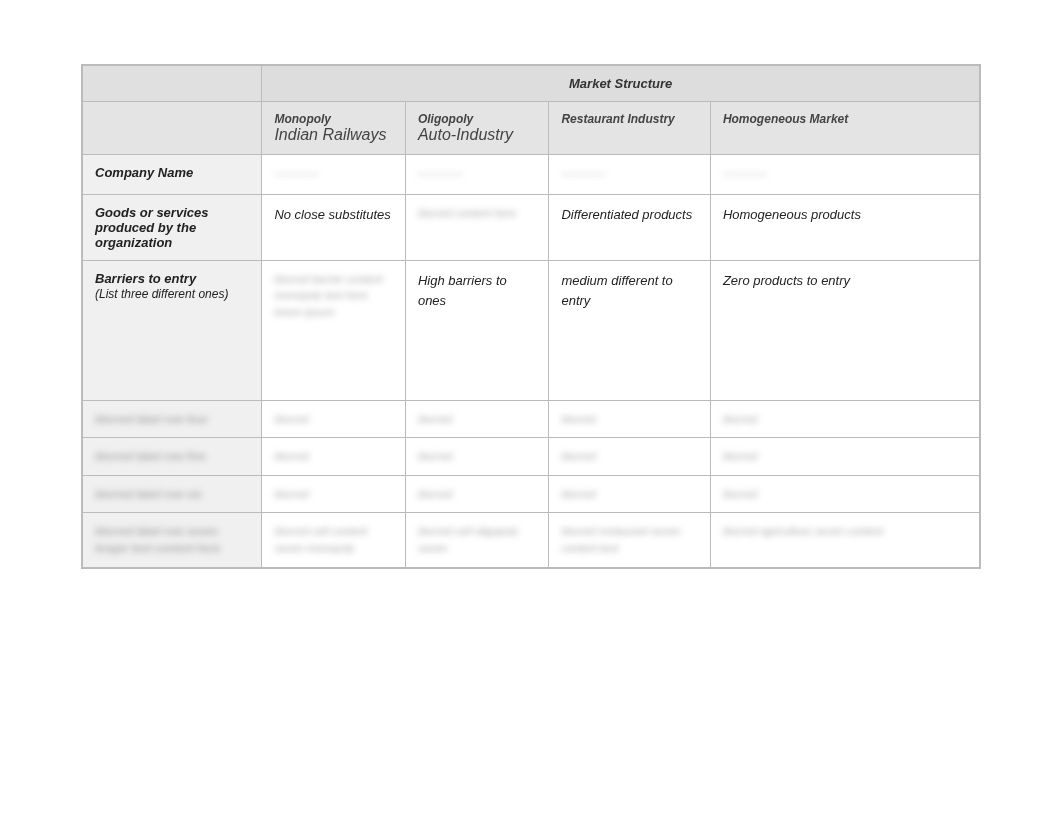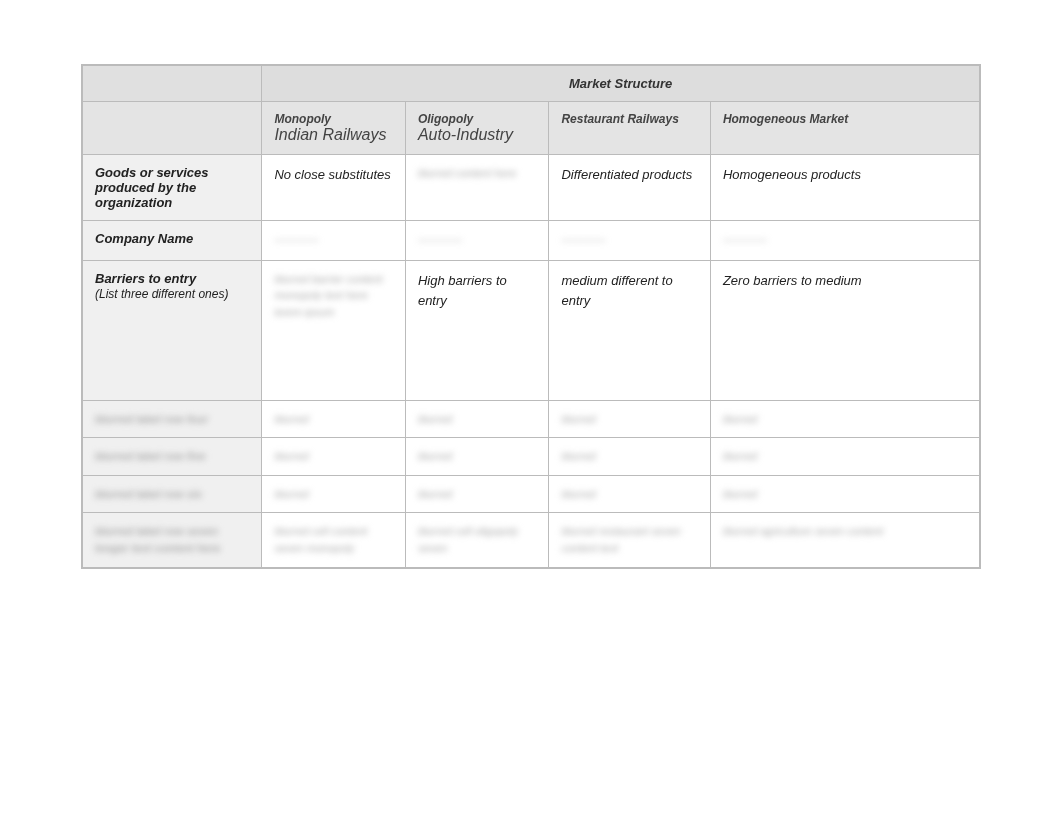--- a/index.html
+++ b/index.html
@@ -103,81 +103,81 @@
           <th style="background:#e4e4e4;"></th>
           <th class="sub-header">
             <div>Monopoly</div>
             <div style="font-weight:normal; font-size:16px;">Indian Railways</div>
           </th>
           <th class="sub-header">
             <div>Oligopoly</div>
             <div style="font-weight:normal; font-size:16px;">Auto-Industry</div>
           </th>
           <th class="sub-header">
-            <div>Restaurant Railways</div>
+            <div>Restaurant Industry</div>
           </th>
           <th class="sub-header" colspan="2">
             <div>Homogeneous Market</div>
           </th>
         </tr>
       </thead>
       <tbody>
 
+        <tr style="height:40px;">
+          <td class="col-label">
+            <span>Company Name</span>
+          </td>
+          <td>
+            <span class="blurred-text">————</span>
+          </td>
+          <td>
+            <span class="blurred-text">————</span>
+          </td>
+          <td>
+            <span class="blurred-text">————</span>
+          </td>
+          <td colspan="2">
+            <span class="blurred-text">————</span>
+          </td>
+        </tr>
+
         <tr style="height:60px;">
           <td class="col-label">
             <span>Goods or services produced by the organization</span>
           </td>
           <td>
             <span class="cell-content">No close substitutes</span>
           </td>
           <td>
             <span class="blurred-text">blurred content here</span>
           </td>
           <td>
             <span class="cell-content">Differentiated products</span>
           </td>
           <td colspan="2">
             <span class="cell-content">Homogeneous products</span>
-          </td>
-        </tr>
-
-        <tr style="height:40px;">
-          <td class="col-label">
-            <span>Company Name</span>
-          </td>
-          <td>
-            <span class="blurred-text">————</span>
-          </td>
-          <td>
-            <span class="blurred-text">————</span>
-          </td>
-          <td>
-            <span class="blurred-text">————</span>
-          </td>
-          <td colspan="2">
-            <span class="blurred-text">————</span>
           </td>
         </tr>
 
         <tr style="height:140px;">
           <td class="col-label">
             <span>Barriers to entry</span><br>
             <span style="font-weight:normal; font-size:12px;">(List three different ones)</span>
           </td>
           <td>
             <span class="blurred-text">blurred barrier content monopoly text here lorem ipsum</span>
           </td>
           <td>
-            <span class="cell-content">High barriers to entry</span>
+            <span class="cell-content">High barriers to ones</span>
           </td>
           <td>
             <span class="cell-content">medium different to entry</span>
           </td>
           <td colspan="2">
-            <span class="cell-content">Zero barriers to medium</span>
+            <span class="cell-content">Zero products to entry</span>
           </td>
         </tr>
 
         <tr style="height:35px;">
           <td class="col-label">
             <span class="blurred-text">blurred label row four</span>
           </td>
           <td>
             <span class="blurred-text">blurred</span>
           </td>

